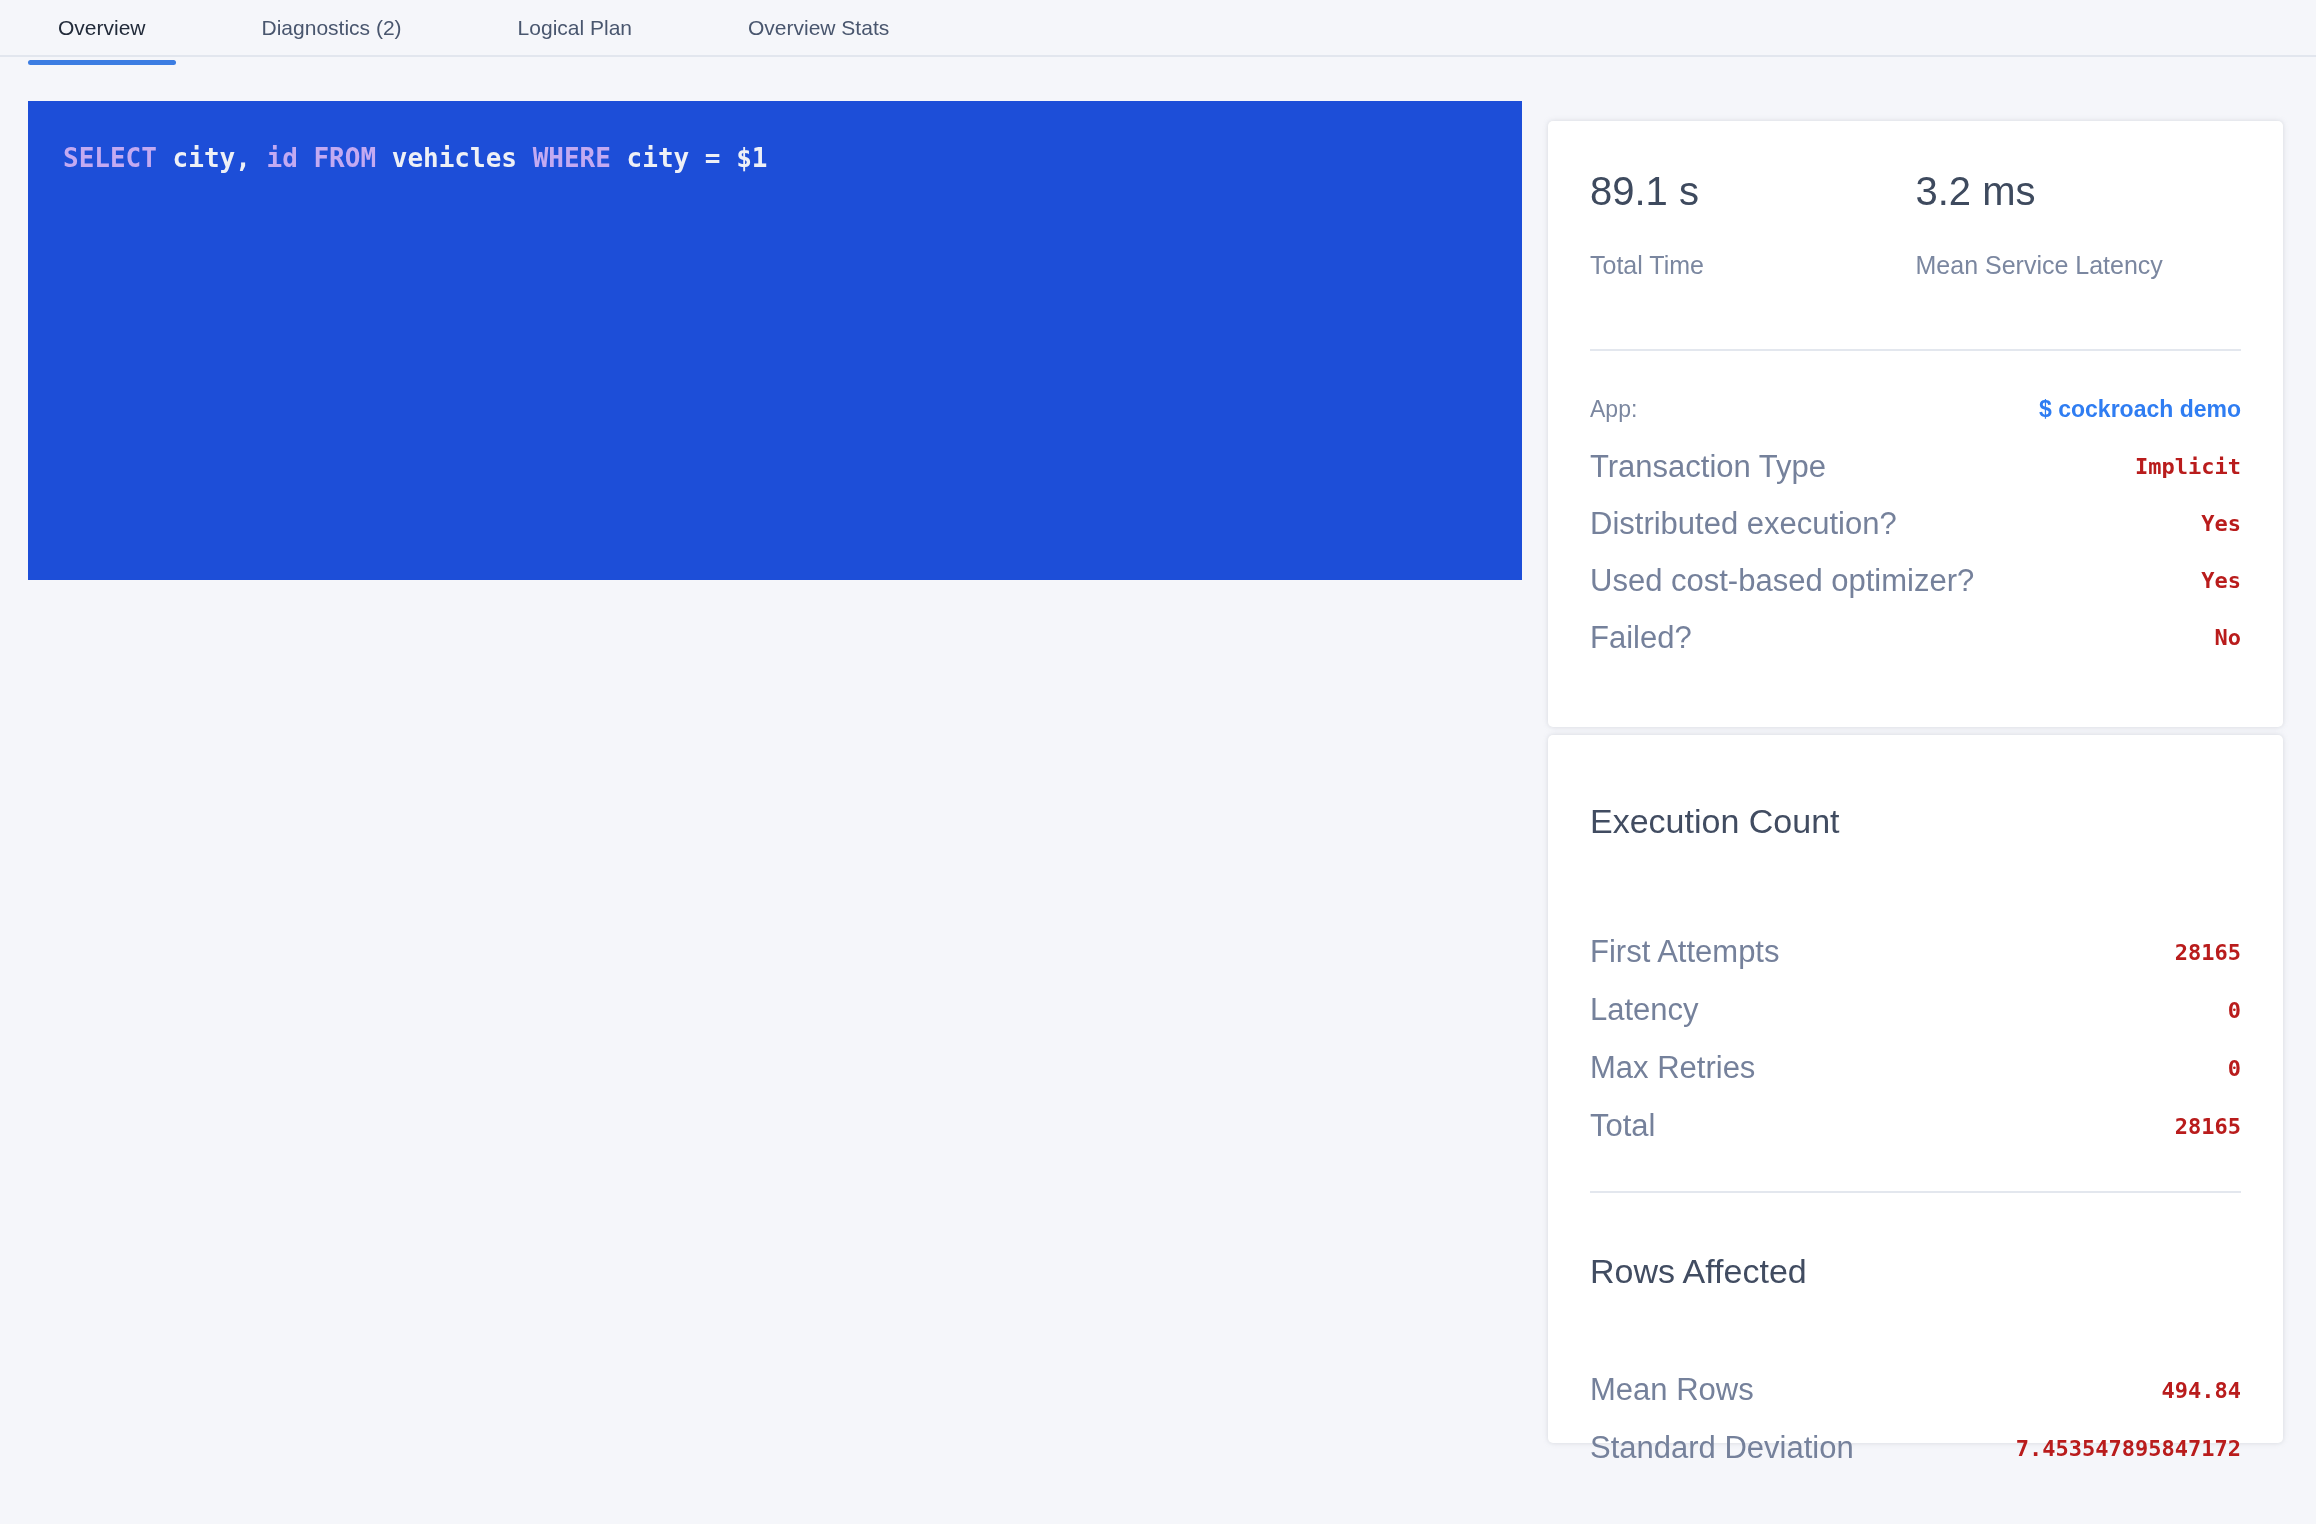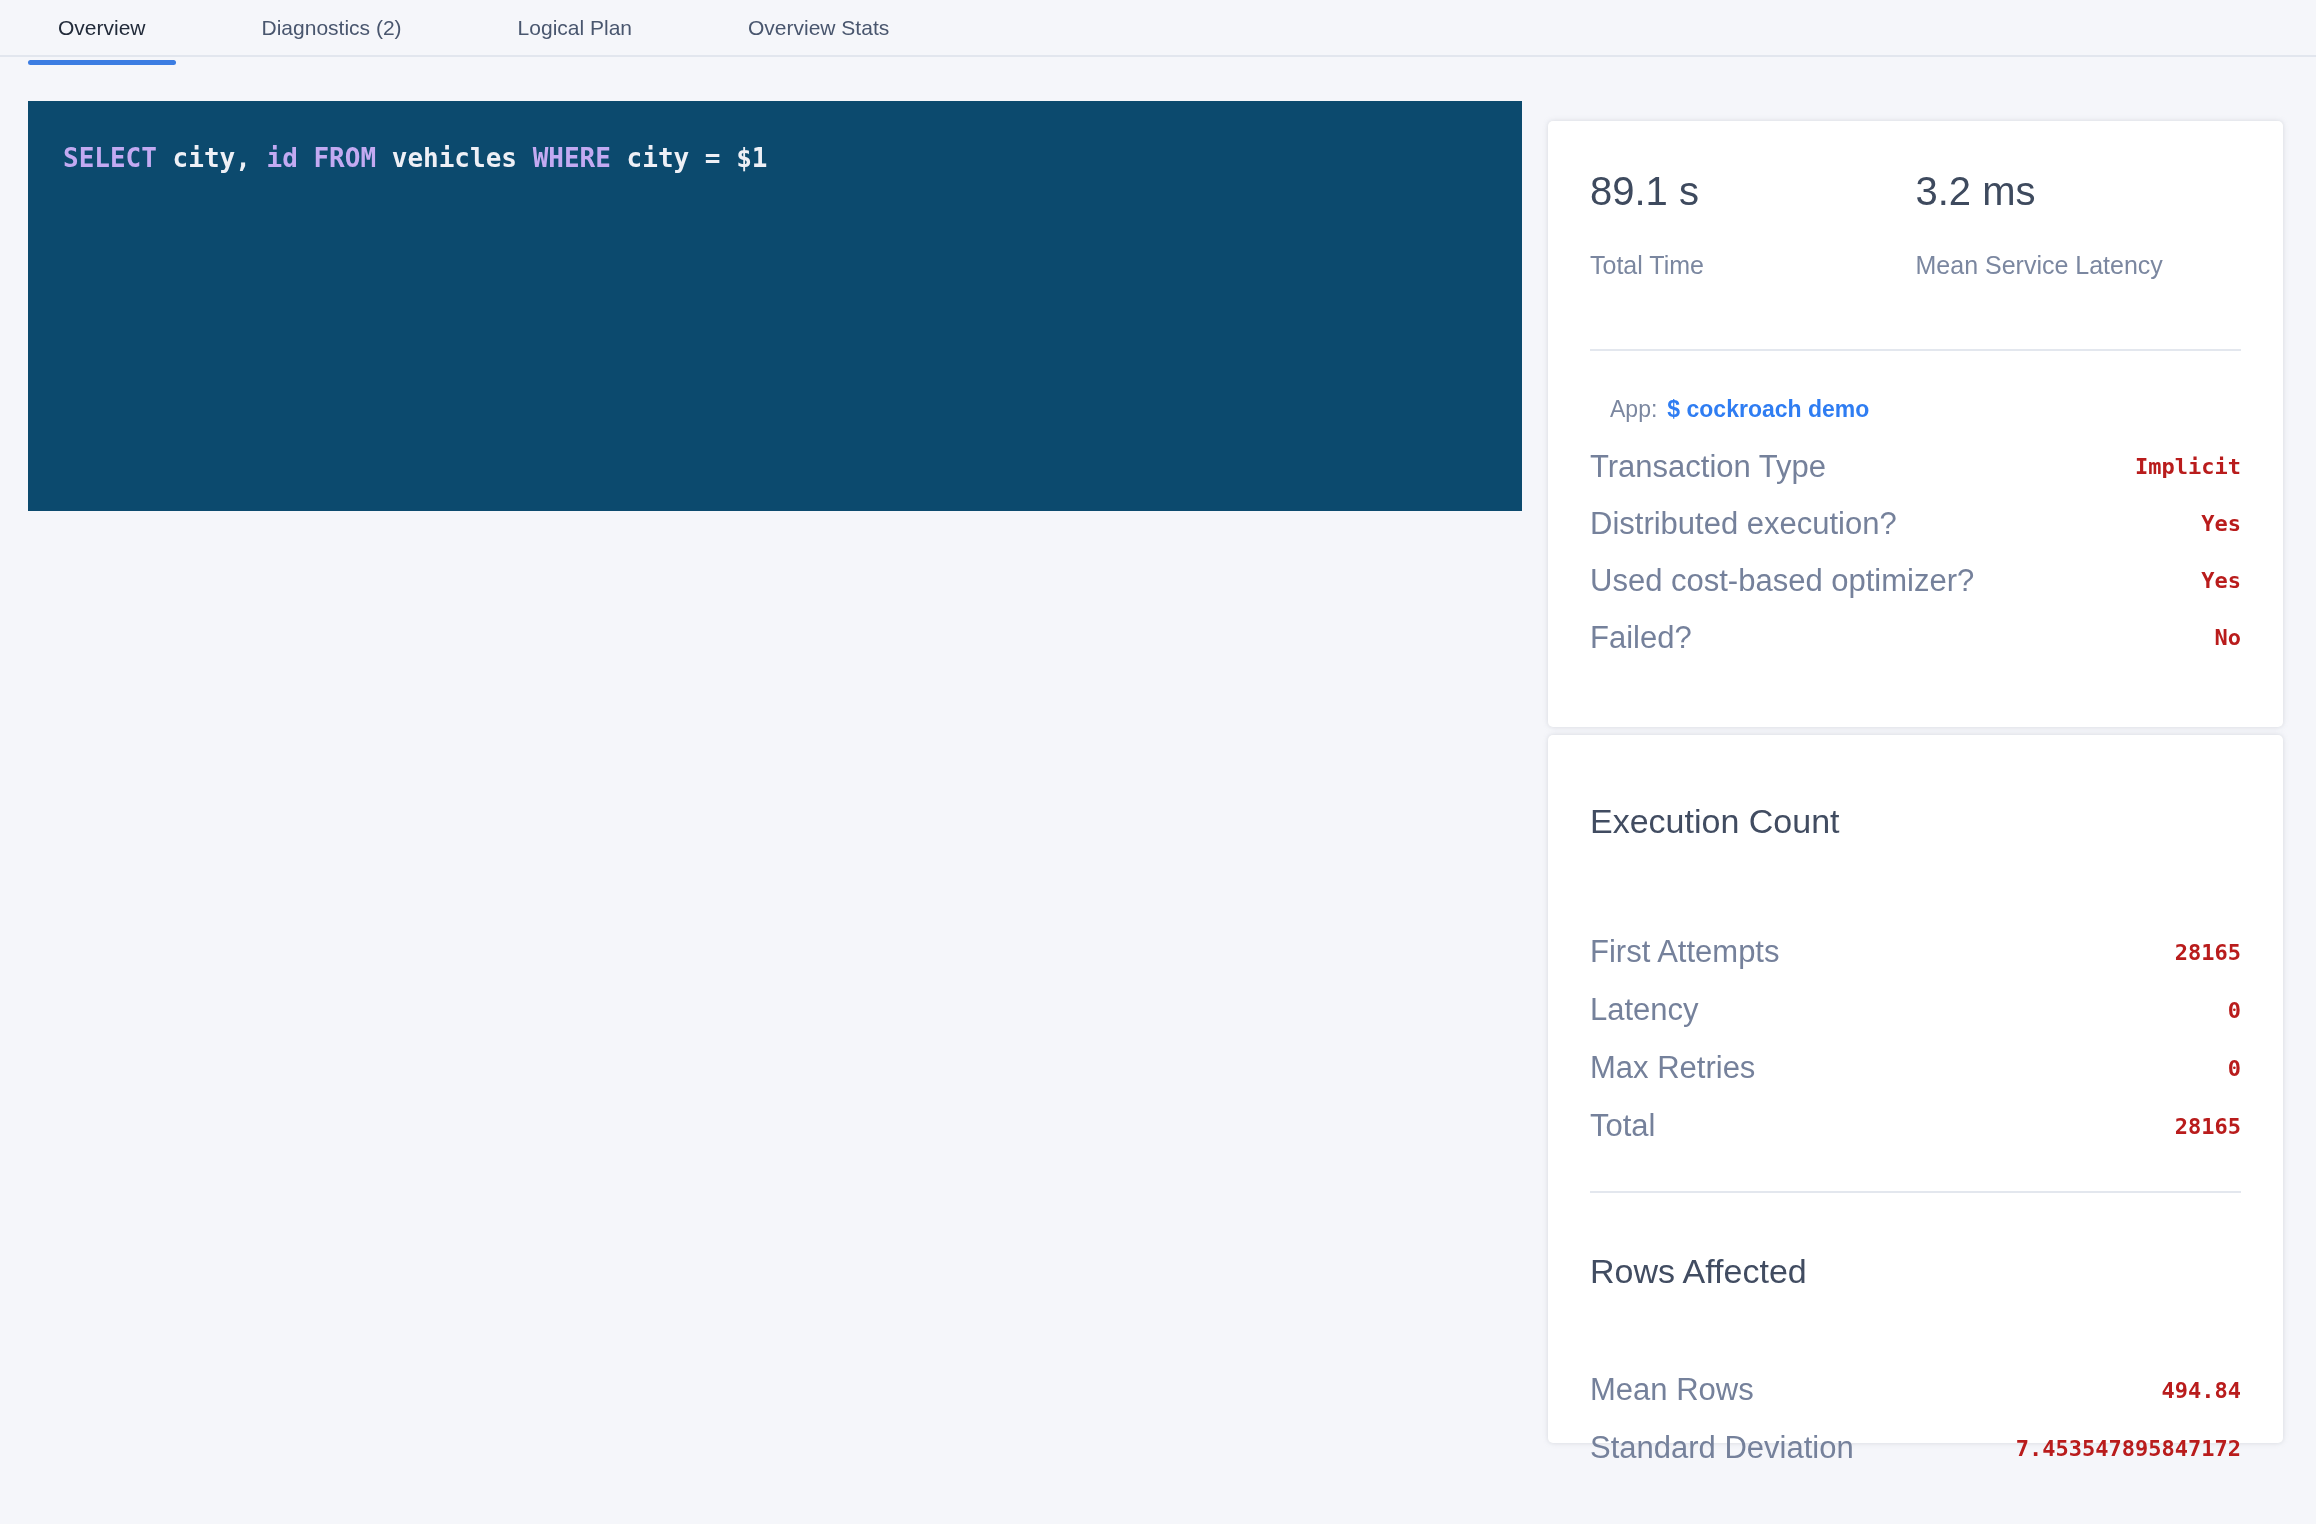--- a/index.html
+++ b/index.html
@@ -36,22 +36,22 @@
     content:"";
     position:absolute; left:0; right:0; bottom:-2px;
     height:5px; border-radius:3px;
     background:var(--accent, #3c7de2);
   }
 
   
   .sql-box {
     position:absolute;
     left:28px; top:101px;
-    width:1494px; height:410px;
-    background:#0c4a6e;
+    width:1494px; height:479px;
+    background:#1d4ed8;
     padding:42px 35px;
   }
   .sql-line {
     font-family:"DejaVu Sans Mono", monospace;
     font-size:26px; font-weight:bold;
     line-height:1.2;
     white-space:pre;
   }
   .tok-kw    { color:#c3aaf2; }
   .tok-plain { color:#eef0f6; }
@@ -82,21 +82,21 @@
   .row {
     height:57px;
     display:flex; align-items:center; justify-content:space-between;
   }
   .row-label { font-size:31px; color:#75819b; }
   .row-value {
     font-family:"DejaVu Sans Mono", monospace;
     font-size:22px; font-weight:bold; color:#b91c1c;
     text-align:center;
   }
-  .app-row { justify-content:flex-start;margin-left:20px; }
+  .app-row { justify-content:space-between; }
   .app-label { font-size:23px; color:#7b87a0; margin-right:10px; }
   .app-link {
     font-size:23px; font-weight:bold;
     color:var(--link, #2f7df2);
     text-decoration:none; cursor:pointer;
   }
 
   .section-title { font-size:34px; font-weight:400; color:#414c61; line-height:44px; }
   .card.details .section-title.first { padding-top:64px; }
   .card.details .rows.counts { margin-top:80px; }

